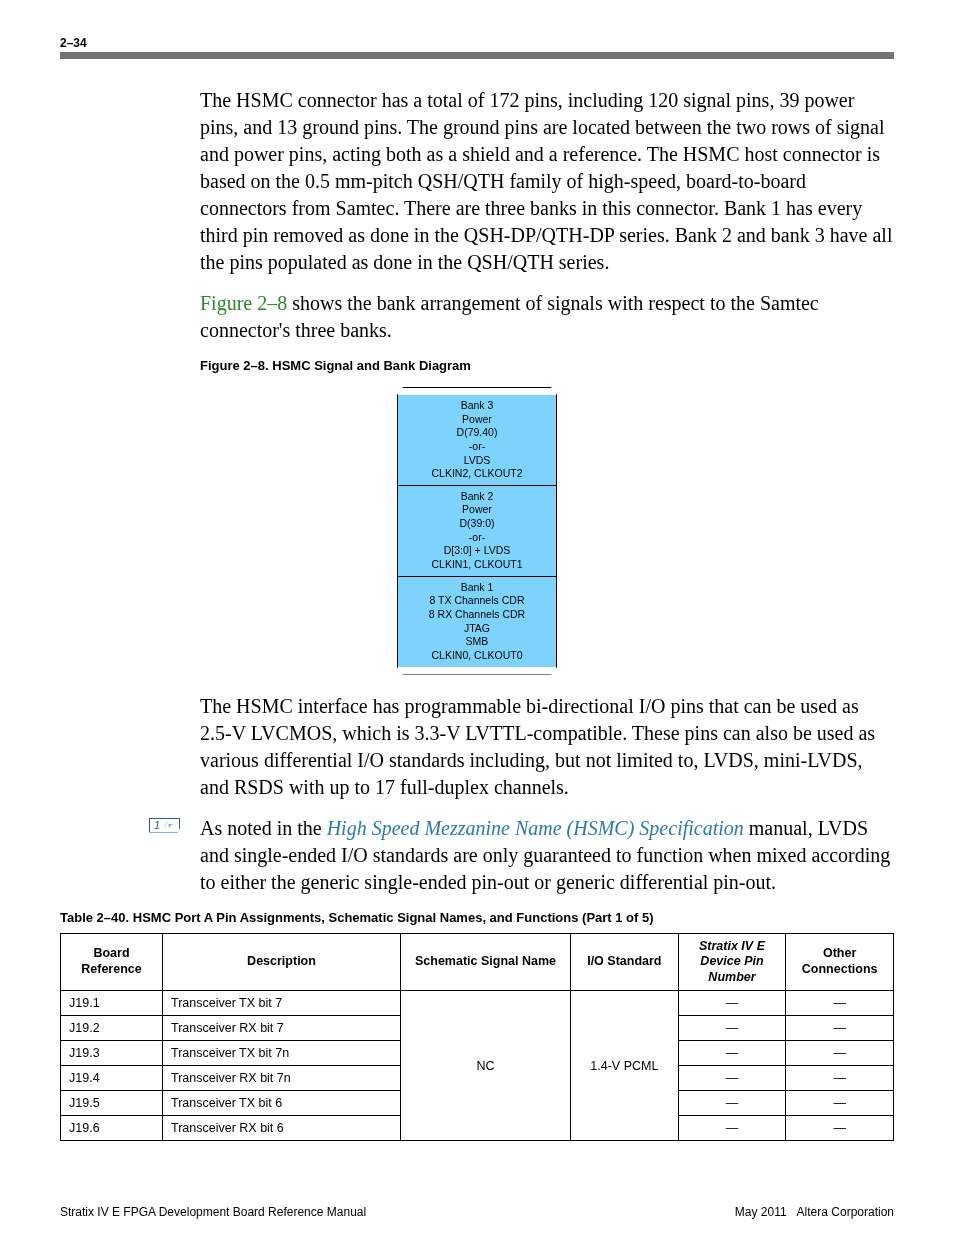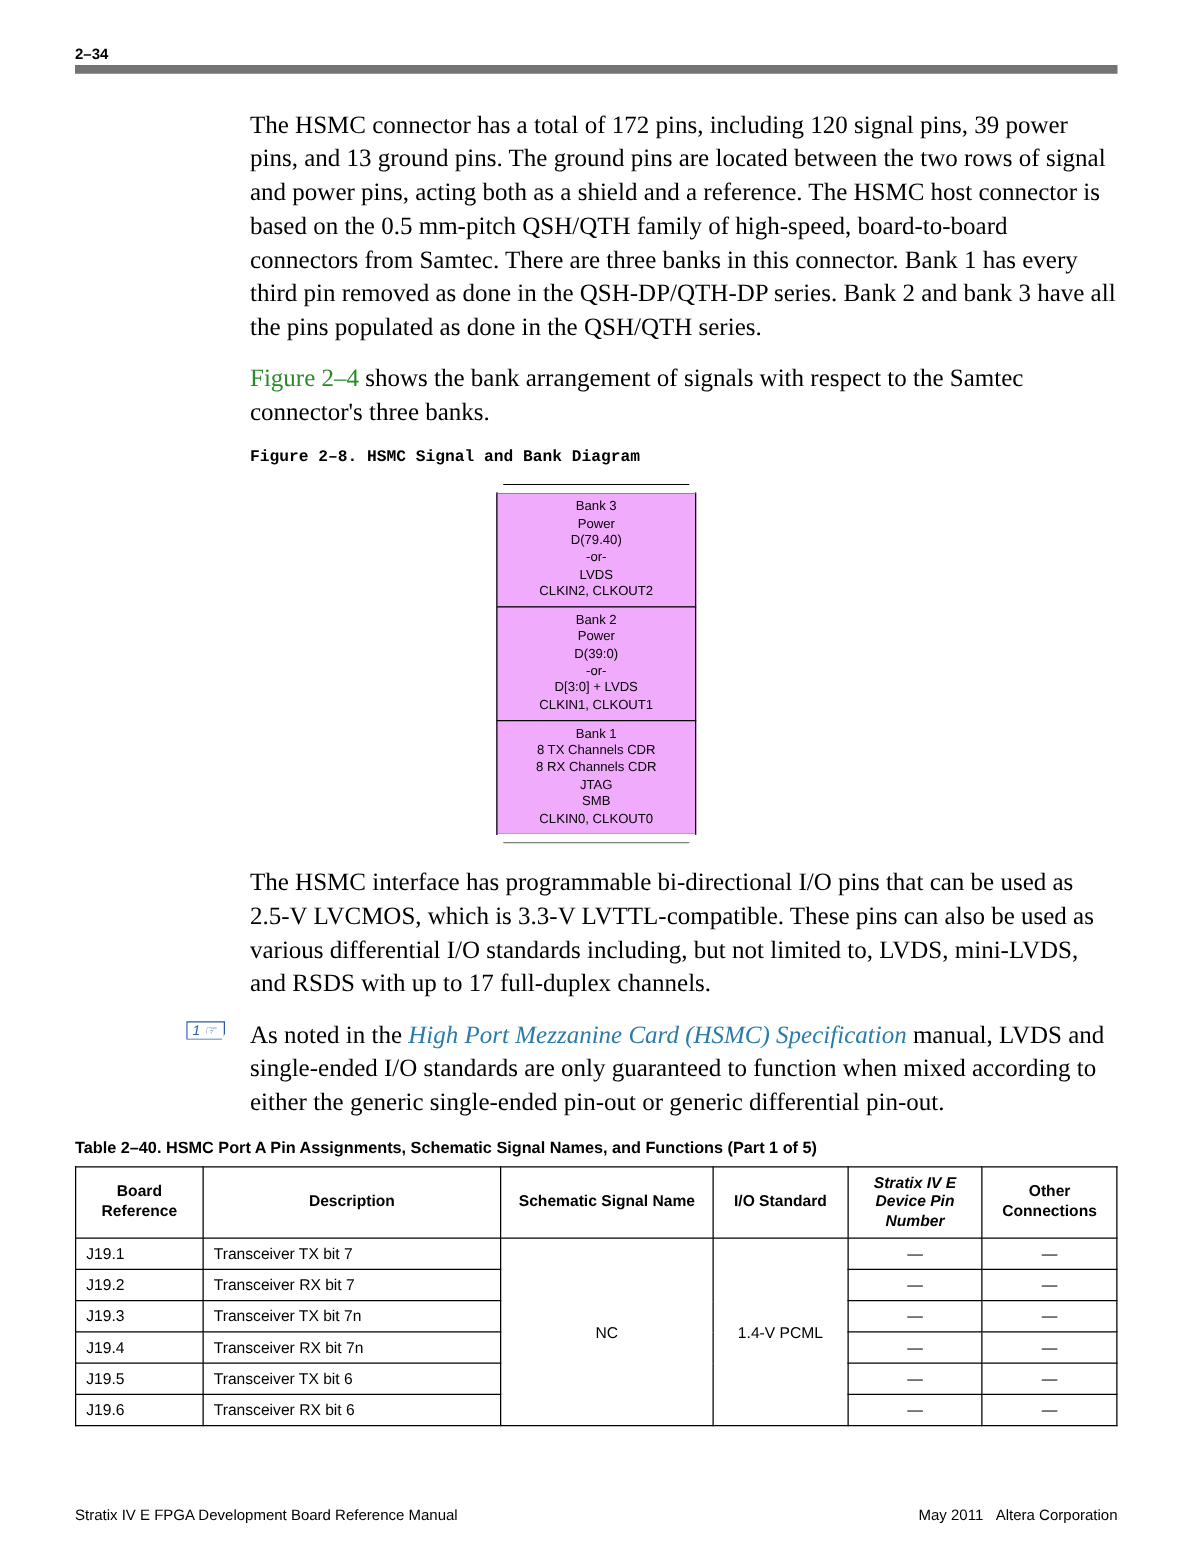--- a/index.html
+++ b/index.html
@@ -29,38 +29,38 @@
   .content { margin-left: 140px; }
   .para {
     font-size: 20px;
     line-height: 1.35;
     margin-bottom: 14px;
     font-family: Palatino, "Palatino Linotype", "Book Antiqua", serif;
   }
   .figlink, .tablink { color: #2a8a2a; }
   .extlink { color: #2a7aaa; font-style: italic; }
   .fig-caption {
-    font-family: Liberation Mono, monospace;
+    font-family: Liberation Sans, sans-serif;
     font-weight: bold;
     font-size: 13px;
     margin: 10px 0 14px 12px;
   }
   .diagram {
     margin: 0 auto 18px auto;
     width: 160px;
     position: relative;
   }
   .bank-box {
     border: 1px solid #000;
     font-family: Arial, Helvetica, sans-serif;
     font-size: 10.5px;
     line-height: 1.3;
     text-align: center;
     padding: 4px 2px;
-    background: #f0abfc;
+    background: #7dd3fc;
     margin-top: -1px;
   }
   .trapezoid-top {
     width: 160px;
     height: 8px;
     background: #fff;
     border-top: 1px solid #000;
     border-left: 1px solid #000;
     border-right: 1px solid #000;
     clip-path: polygon(6px 0, calc(100% - 6px) 0, 100% 100%, 0 100%);
@@ -137,21 +137,21 @@
 
 <div class="header">
   <div class="header-left">2–34</div>
 </div>
 
 <div class="content">
 
   <p class="para">The HSMC connector has a total of 172 pins, including 120 signal pins, 39 power pins, and 13 ground pins. The ground pins are located between the two rows of signal and power pins, acting both as a shield and a reference. The HSMC host connector is based on the 0.5 mm-pitch QSH/QTH family of high-speed, board-to-board connectors from Samtec. There are three banks in this connector. Bank 1 has every third pin removed as done in the QSH-DP/QTH-DP series. Bank 2 and bank 3 have all the pins populated as done in the QSH/QTH series.</p>
 
   <p class="para">
-    <span class="figlink">Figure 2–4</span><span> shows the bank arrangement of signals with respect to the Samtec connector's three banks.</span>
+    <span class="figlink">Figure 2–8</span><span> shows the bank arrangement of signals with respect to the Samtec connector's three banks.</span>
   </p>
 
 </div>
 
 <div class="fig-caption full-width" style="margin-left:140px;">Figure 2–8. HSMC Signal and Bank Diagram</div>
 
 <div class="diagram">
   <div class="trapezoid-top"></div>
   <div class="bank-box">
     <div>Bank 3</div>
@@ -182,21 +182,21 @@
 
 <div class="content">
 
   <p class="para">The HSMC interface has programmable bi-directional I/O pins that can be used as 2.5-V LVCMOS, which is 3.3-V LVTTL-compatible. These pins can also be used as various differential I/O standards including, but not limited to, LVDS, mini-LVDS, and RSDS with up to 17 full-duplex channels.</p>
 
   <div class="note-row">
     <div class="note-icon-wrap">
       <span class="note-icon">1 ☞</span>
     </div>
     <p class="para" style="margin-bottom:0;">
-      <span>As noted in the </span><span class="extlink">High Port Mezzanine Card (HSMC) Specification</span><span> manual, LVDS and single-ended I/O standards are only guaranteed to function when mixed according to either the generic single-ended pin-out or generic differential pin-out.</span>
+      <span>As noted in the </span><span class="extlink">High Speed Mezzanine Name (HSMC) Specification</span><span> manual, LVDS and single-ended I/O standards are only guaranteed to function when mixed according to either the generic single-ended pin-out or generic differential pin-out.</span>
     </p>
   </div>
 
 
 </div>
 
 <div class="table-caption">Table 2–40. HSMC Port A Pin Assignments, Schematic Signal Names, and Functions (Part 1 of 5)</div>
 
 <table class="data">
   <thead>

